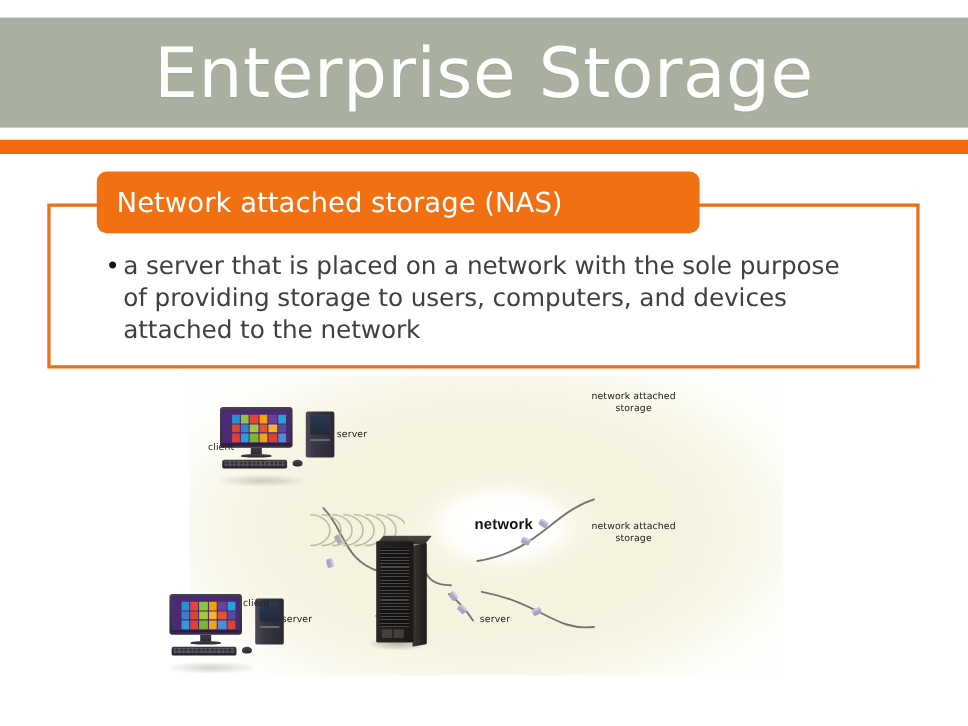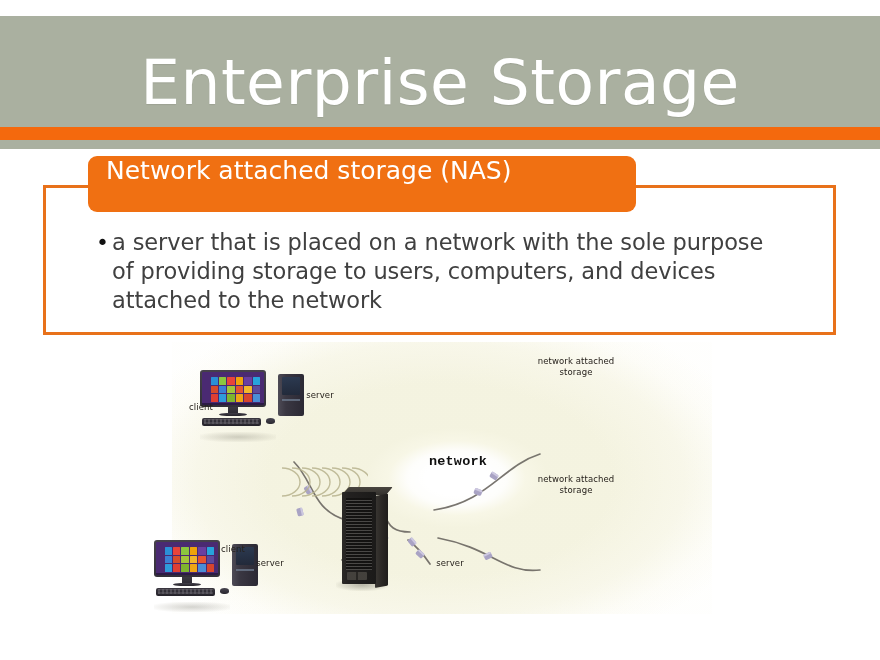--- a/index.html
+++ b/index.html
@@ -20,21 +20,21 @@
     position: absolute;
     left: 0; top: 0;
     width: 880px; height: 660px;
     background: #ffffff;
   }
 
   
   #title-band {
     position: absolute;
     left: 0; top: 16px;
-    width: 880px; height: 133px;
+    width: 880px; height: 100px;
     background: #aab0a0;
     display: flex;
     align-items: center;
     justify-content: center;
   }
   #title-text {
     color: #ffffff;
     font-size: 63px;
     font-weight: 400;
     letter-spacing: 0.5px;
@@ -63,21 +63,21 @@
   }
 
   
   #heading-badge {
     position: absolute;
     left: 88px; top: 156px;
     width: 548px; height: 56px;
     background: #f07012;
     border-radius: 9px;
     display: flex;
-    align-items: flex-start;
+    align-items: center;
     z-index: 5;
   }
   #heading-text {
     color: #ffffff;
     font-size: 25px;
     font-weight: 400;
     padding-left: 18px;
     white-space: nowrap;
     font-family: "DejaVu Sans", sans-serif;
   }
@@ -135,27 +135,27 @@
     font-family: "DejaVu Sans", sans-serif;
     color: #26211c;
     font-size: 8.5px;
     line-height: 10.5px;
     letter-spacing: 0.1px;
     text-align: center;
     white-space: pre-line;
   }
   #network-label {
     position: absolute;
-    left: 232px; top: 112px;
+    left: 232px; top: 127px;
     width: 108px;
     text-align: center;
     font-size: 13.5px;
     font-weight: bold;
     color: #101010;
-    font-family: Liberation Mono, monospace;
+    font-family: Liberation Sans, sans-serif;
     letter-spacing: 0.2px;
   }
 
   
   #cables { position: absolute; left: 0; top: 0; }
 
   
   .device { position: absolute; }
 
   

